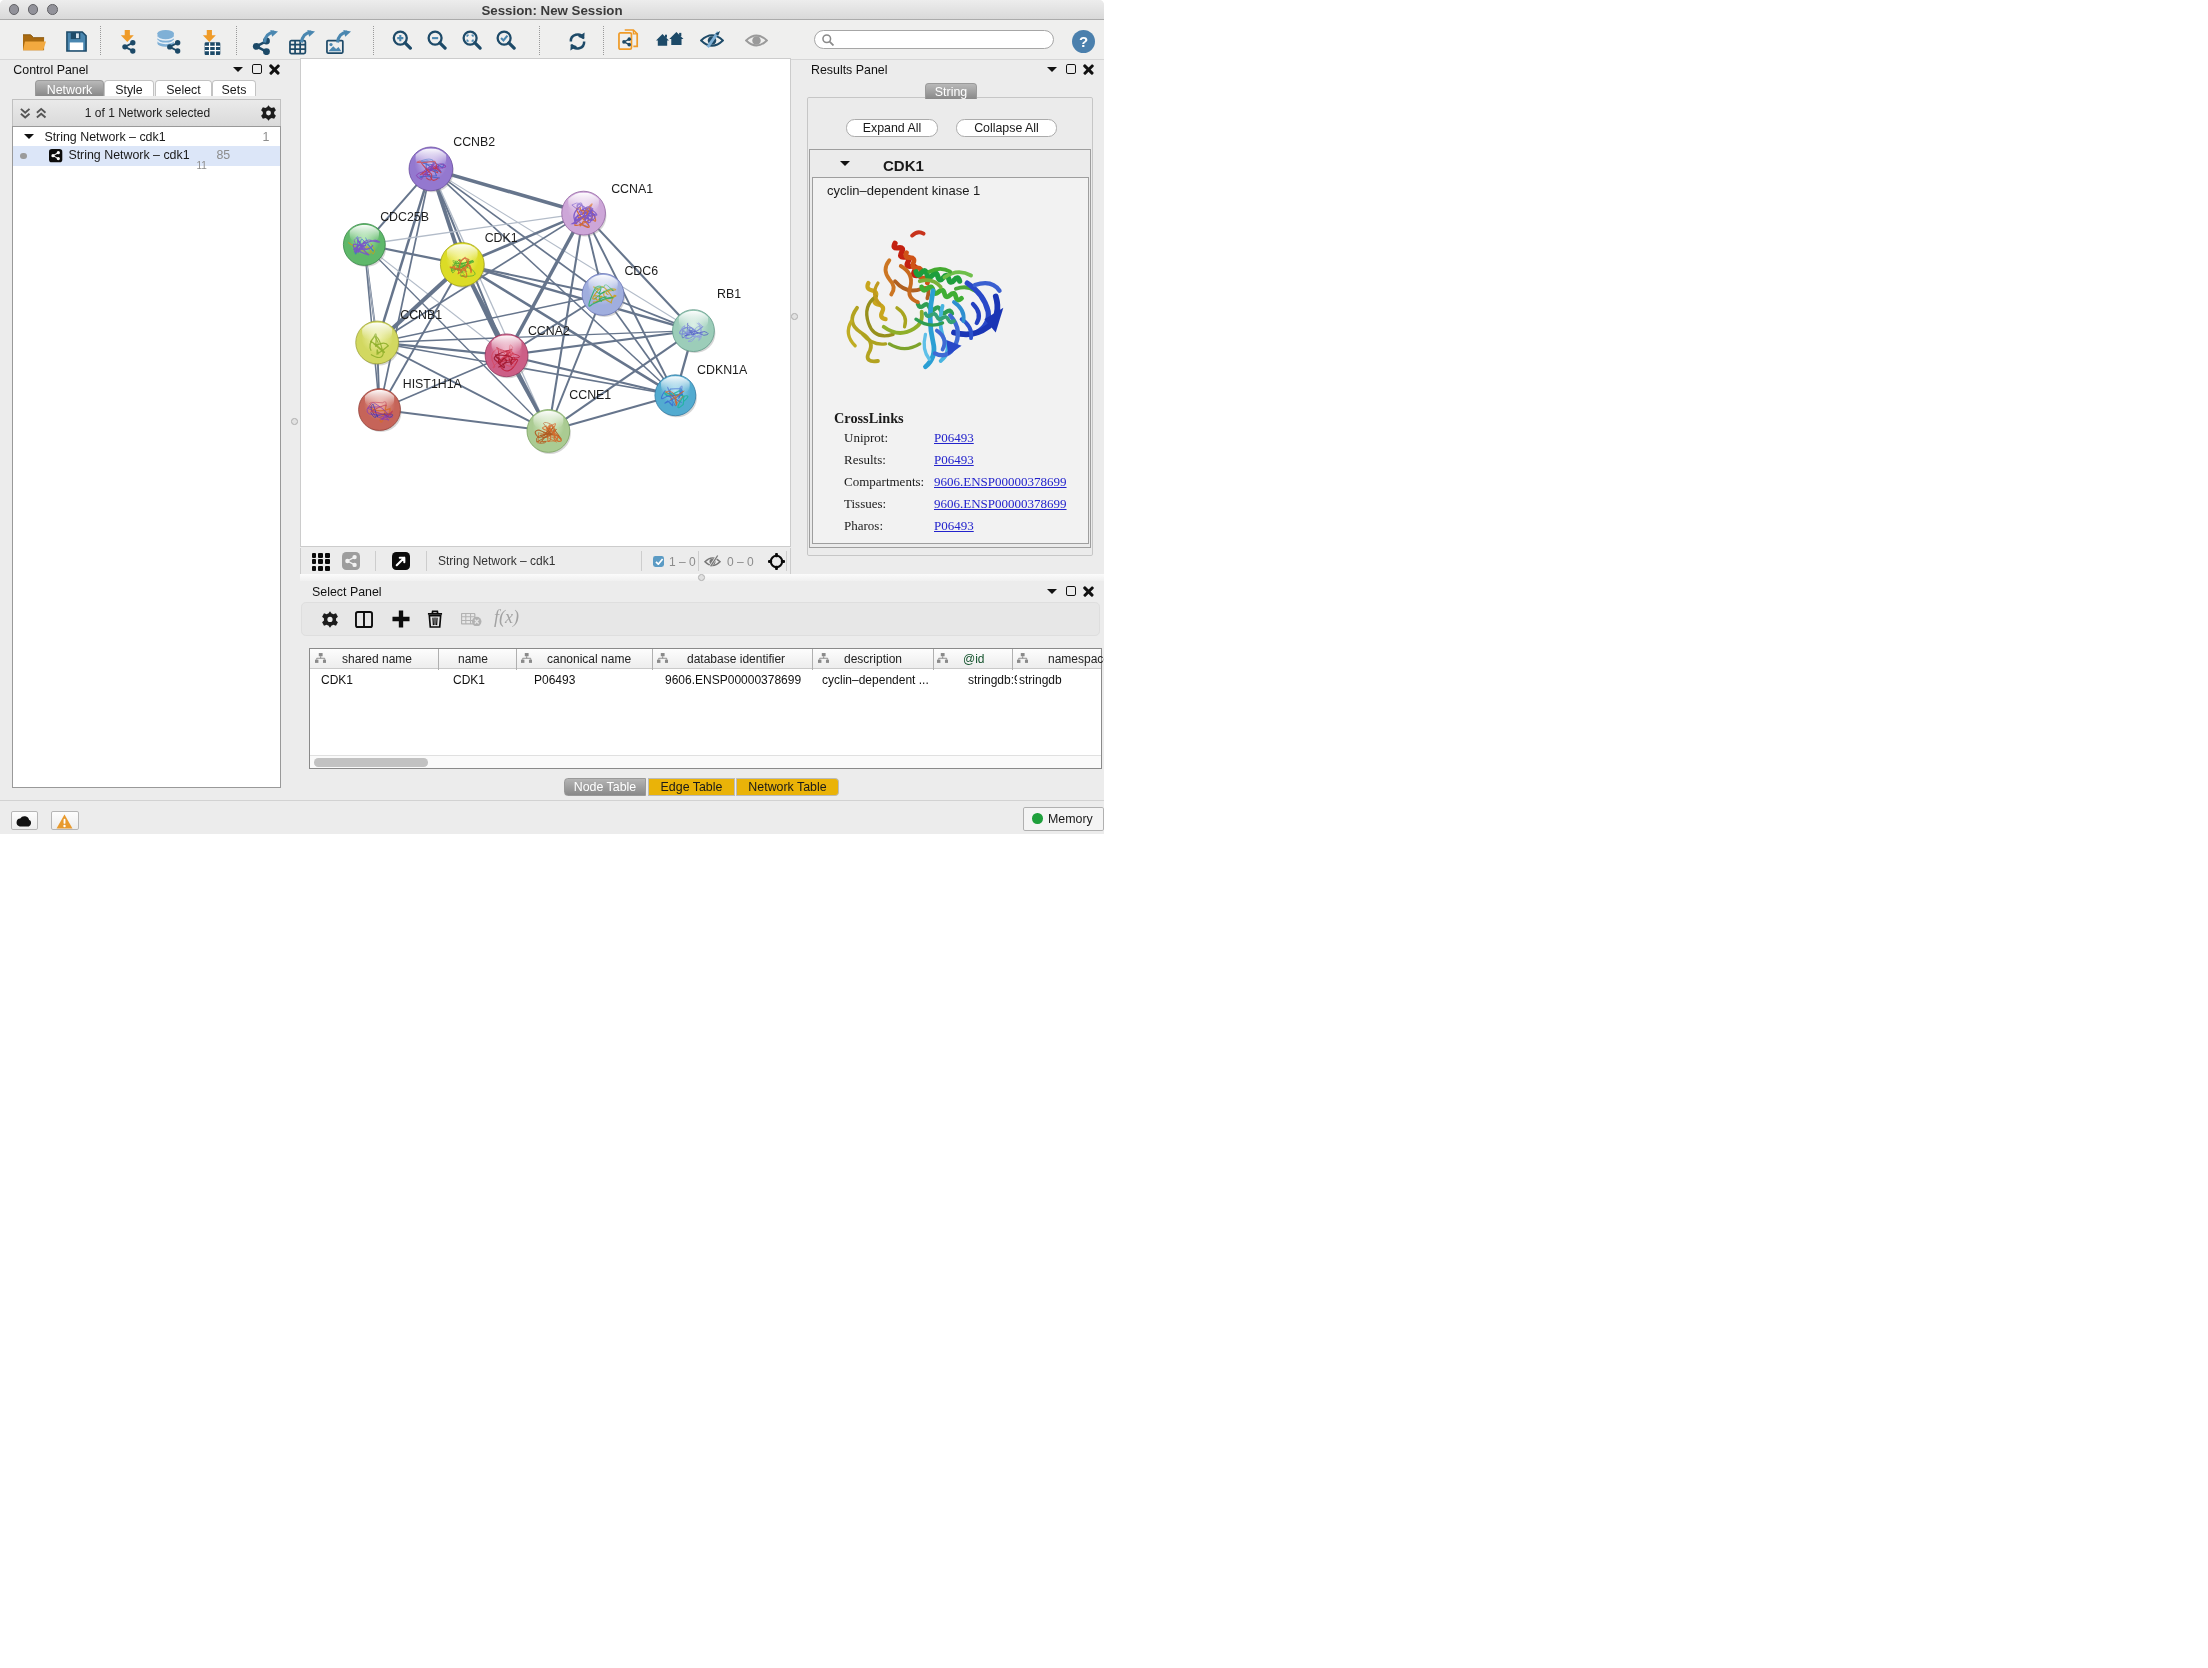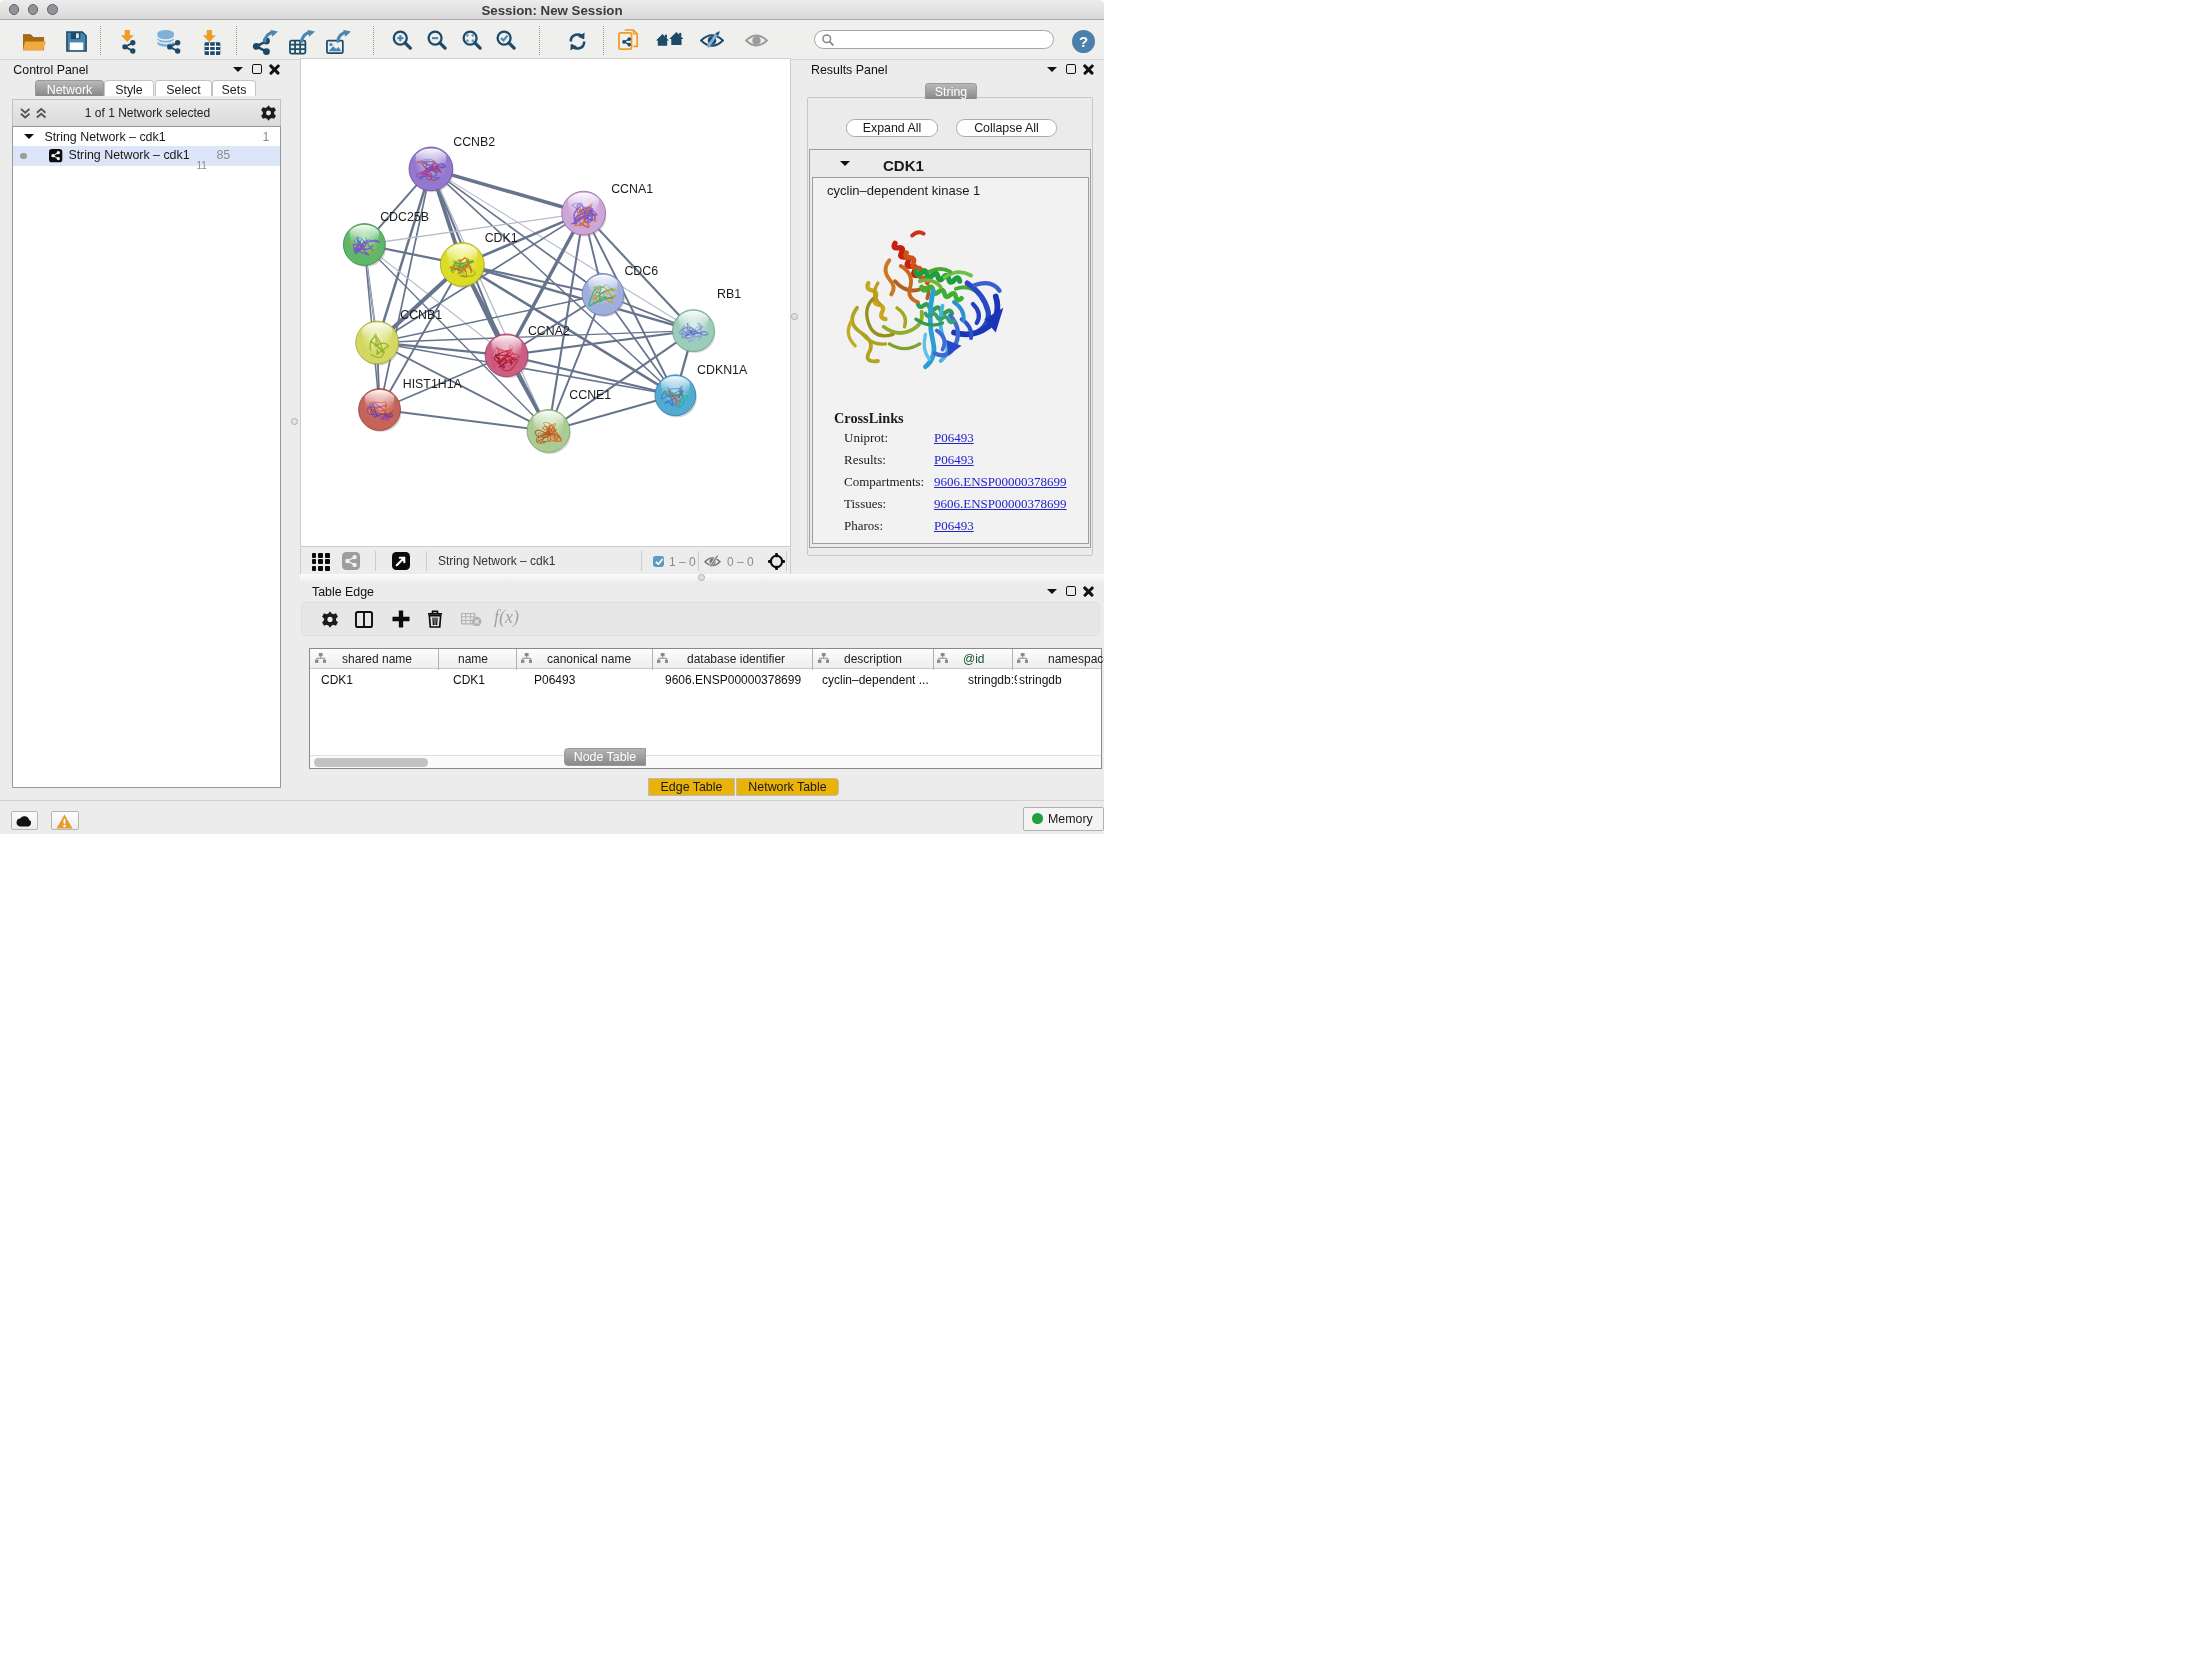--- a/index.html
+++ b/index.html
@@ -647,21 +647,21 @@
 <div class="abs serif" style="left:844px;top:452px;font-size:13px">Results:</div>
 <div class="abs serif lnk" style="left:934px;top:452px;font-size:13px">P06493</div>
 <div class="abs serif" style="left:844px;top:474px;font-size:13px">Compartments:</div>
 <div class="abs serif lnk" style="left:934px;top:474px;font-size:13px">9606.ENSP00000378699</div>
 <div class="abs serif" style="left:844px;top:496px;font-size:13px">Tissues:</div>
 <div class="abs serif lnk" style="left:934px;top:496px;font-size:13px">9606.ENSP00000378699</div>
 <div class="abs serif" style="left:844px;top:518px;font-size:13px">Pharos:</div>
 <div class="abs serif lnk" style="left:934px;top:518px;font-size:13px">P06493</div>
 <div class="abs" style="left:300px;top:574px;width:805px;height:6.7px;background:linear-gradient(#fbfbfb,#f0f0f0)"></div>
 <div class="abs" style="left:698px;top:574px;width:6.7px;height:6.7px;border-radius:50%;background:#e0e0e0;border:1px solid #b0b0b0"></div>
-<div class="abs phdr" style="left:312px;top:585px">Table Edge</div>
+<div class="abs phdr" style="left:312px;top:585px">Select Panel</div>
 <div class="abs tri-d" style="left:1047px;top:589px"></div>
 <div class="abs sqr" style="left:1066px;top:586px"></div>
 <div class="abs xic" style="left:1082px;top:586px"></div>
 <div class="abs" style="left:301px;top:602px;width:799px;height:34px;background:#e7e7e7;border-radius:4.8px;border:1px solid #dedede"></div>
 <svg class="abs" style="left:322px;top:611px" width="16" height="17" viewBox="0 0 16 16.5">
     <path d="M8 0 L9.6 2.2 A6 6 0 0 1 11.3 2.9 L14 2.1 L15.9 5.4 L14 7.3 A6 6 0 0 1 14 9.2 L15.9 11.1 L14 14.4 L11.3 13.6 A6 6 0 0 1 9.6 14.3 L8 16.5 L6.4 14.3 A6 6 0 0 1 4.7 13.6 L2 14.4 L0.1 11.1 L2 9.2 A6 6 0 0 1 2 7.3 L0.1 5.4 L2 2.1 L4.7 2.9 A6 6 0 0 1 6.4 2.2 Z" fill="#1c1c1c"></path>
     <circle cx="8" cy="8.2" r="2.6" fill="#eaeaea"></circle>
   </svg>
 <svg class="abs" style="left:355px;top:611px" width="18" height="17" viewBox="0 0 19 18">
     <rect x="1" y="1" width="17" height="16" rx="2" fill="none" stroke="#0c0c0c" stroke-width="2"></rect>
@@ -747,21 +747,21 @@
 <div class="abs" style="left:1048px;top:652px;font-size:12px;color:#222">namespace</div>
 <div class="abs" style="left:321px;top:673px;font-size:12px;color:#111">CDK1</div>
 <div class="abs" style="left:453px;top:673px;font-size:12px;color:#111">CDK1</div>
 <div class="abs" style="left:534px;top:673px;font-size:12px;color:#111">P06493</div>
 <div class="abs" style="left:665px;top:673px;font-size:12px;color:#111">9606.ENSP00000378699</div>
 <div class="abs" style="left:822px;top:673px;font-size:12px;color:#111">cyclin–dependent ...</div>
 <div class="abs" style="left:968px;top:673px;font-size:12px;color:#111"><span style="display:inline-block;width:49px;overflow:hidden;white-space:nowrap">stringdb:9...</span></div>
 <div class="abs" style="left:1019px;top:673px;font-size:12px;color:#111">stringdb</div>
 <div class="abs" style="left:310px;top:755px;width:791px;height:13px;background:#fafafa;border-top:1px solid #e0e0e0"></div>
 <div class="abs" style="left:314px;top:758px;width:114px;height:8.6px;border-radius:4.3px;background:#c2c2c2"></div>
-<div class="abs tbtab tabsel" style="left:564px;top:748px;width:82px;border-radius:3.8px 0 0 3.8px">Node Table</div>
+<div class="abs tbtab tabsel" style="left:564px;top:778px;width:82px;border-radius:3.8px 0 0 3.8px">Node Table</div>
 <div class="abs tbtab" style="left:648px;top:778px;width:87px">Edge Table</div>
 <div class="abs tbtab" style="left:736px;top:778px;width:103px;border-radius:0 3.8px 3.8px 0">Network Table</div>
 <div class="abs" style="left:0;top:800px;width:1104px;height:34px;background:#ececec;border-top:1px solid #d2d2d2"></div>
 <div class="abs statbtn" style="left:10.5px;top:811px"></div>
 <svg class="abs" style="left:15px;top:815px" width="18" height="12.4" viewBox="0 0 19 13">
     <path d="M5 12 A4.2 4.2 0 0 1 5.5 3.7 A5.2 5.2 0 0 1 15 5.5 A3.6 3.6 0 0 1 14.5 12 Z" fill="#111"></path>
     <circle cx="14.2" cy="7.8" r="2.6" fill="#111"></circle>
   </svg>
 <div class="abs statbtn" style="left:51px;top:811px"></div>
 <svg class="abs" style="left:56px;top:814px" width="17" height="15" viewBox="0 0 18 16">

